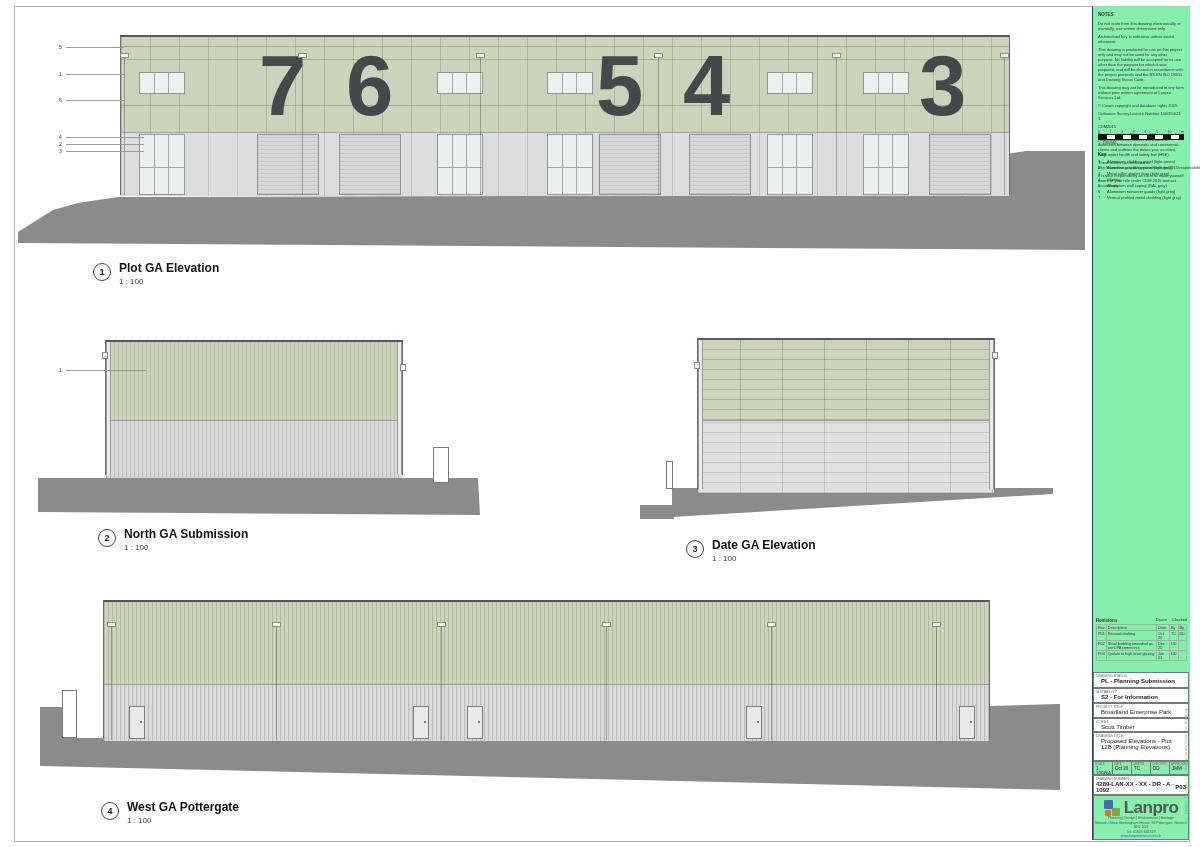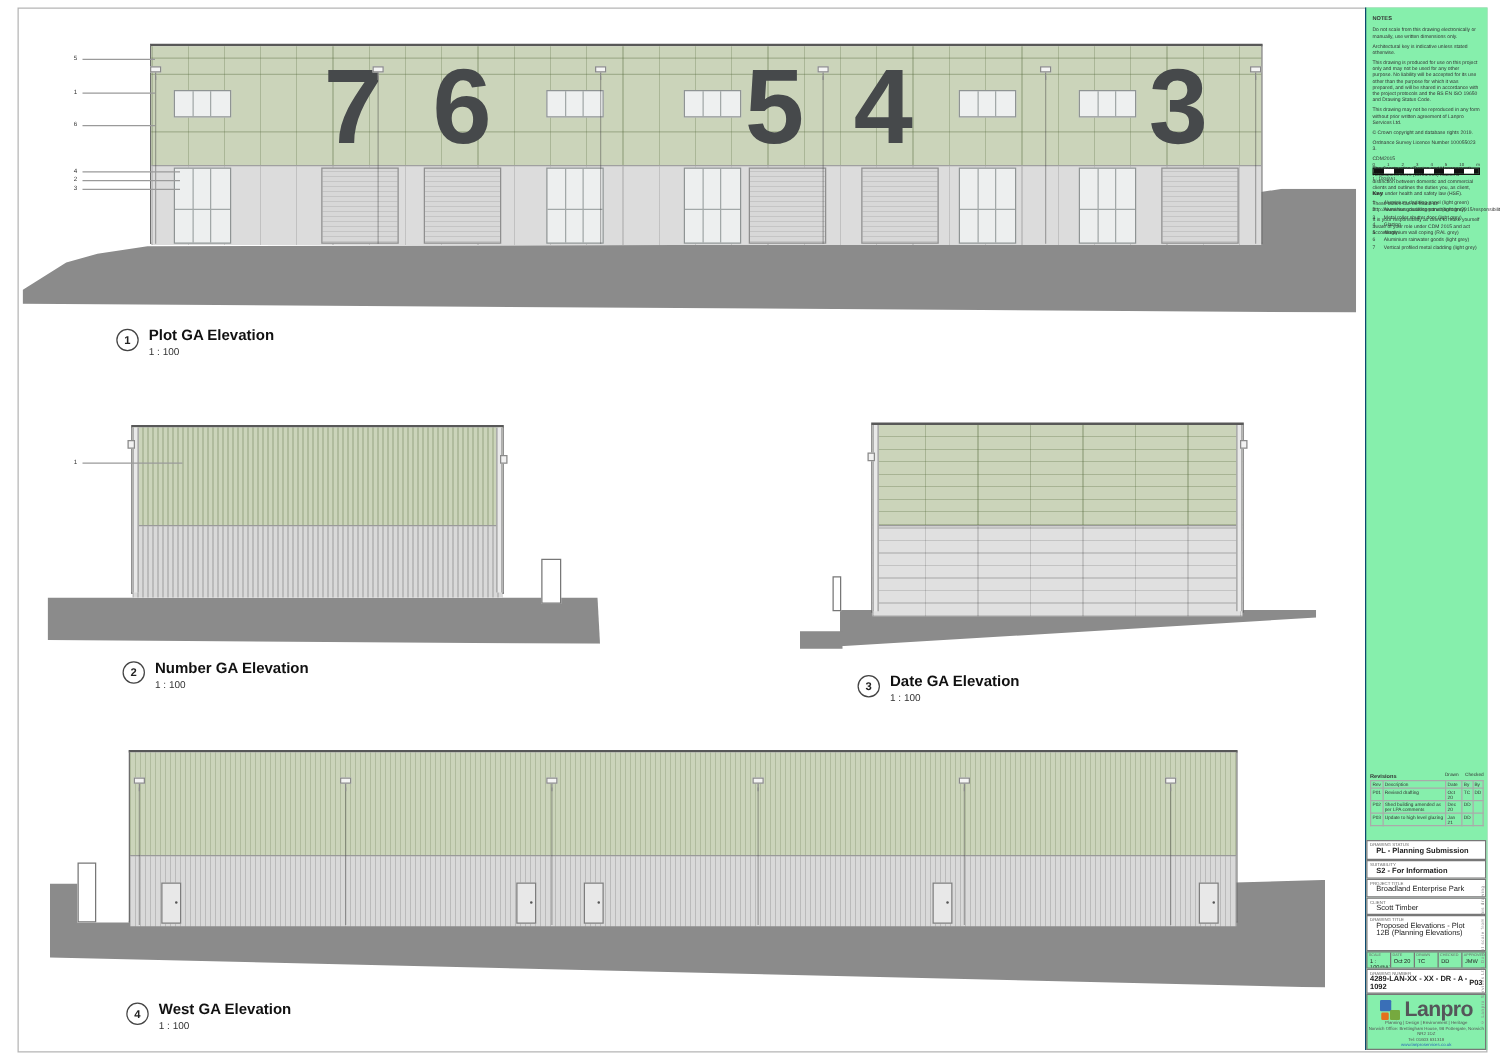--- a/index.html
+++ b/index.html
@@ -184,21 +184,21 @@
       <div class="fixture" style="left:-4px;top:10px;"></div>
       <div class="fixture" style="right:-4px;top:22px;"></div>
     </div>
     <div class="keyline" style="left:66px;top:50px;width:80px;"></div>
     <span class="keynum" style="left:59px;top:47px;">1</span>
   </div>
 
   <div class="caption" style="left:98px;top:527px;">
     <div class="refcircle">2</div>
     <div>
-      <div class="cap-title">Number GA Elevation</div>
+      <div class="cap-title">North GA Submission</div>
       <div class="cap-scale">1 : 100</div>
     </div>
   </div>
 
   <div class="abs" style="left:600px;top:320px;width:480px;height:220px;">
     <div class="ground" style="left:72px;top:168px;width:381px;height:30px;
          clip-path:polygon(0px 0px,381px 0px,381px 6px,0px 29px);"></div>
     <div class="ground" style="left:40px;top:185px;width:34px;height:14px;"></div>
     <div class="stepwall" style="left:66px;top:141px;width:7px;height:28px;"></div>
     <div class="building" style="left:97px;top:18px;width:298px;height:152px;">
@@ -245,21 +245,21 @@
       <div class="pdoor" style="left:309px;top:104px;width:16px;height:33px;"></div>
       <div class="pdoor" style="left:363px;top:104px;width:16px;height:33px;"></div>
       <div class="pdoor" style="left:642px;top:104px;width:16px;height:33px;"></div>
       <div class="pdoor" style="left:855px;top:104px;width:16px;height:33px;"></div>
     </div>
   </div>
 
   <div class="caption" style="left:101px;top:800px;">
     <div class="refcircle">4</div>
     <div>
-      <div class="cap-title">West GA Elevation</div>
+      <div class="cap-title">West GA Pottergate</div>
       <div class="cap-scale">1 : 100</div>
     </div>
   </div>
 
   <div class="tb">
     <div class="tb-notes">
       <h4>NOTES</h4>
       <p>Do not scale from this drawing electronically or manually, use written dimensions only.</p>
       <p>Architectural key is indicative unless stated otherwise.</p>
       <p>This drawing is produced for use on this project only and may not be used for any other purpose. No liability will be accepted for its use other than the purpose for which it was prepared, and will be shared in accordance with the project protocols and the BS EN ISO 19650 and Drawing Status Code.</p>

